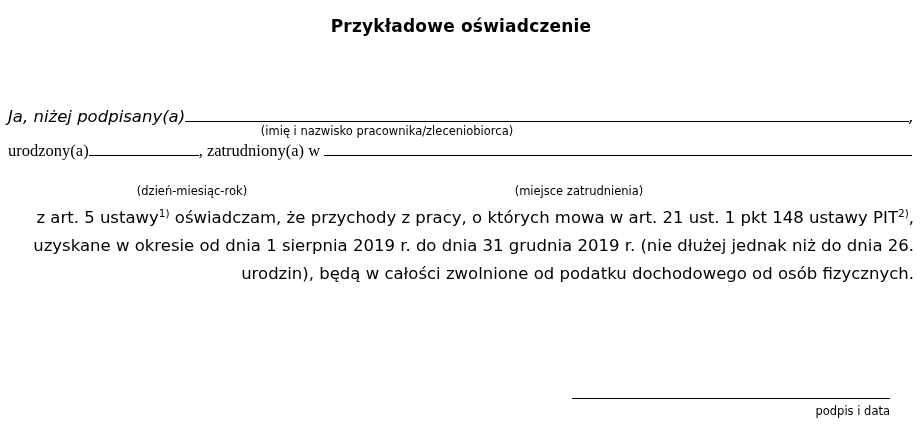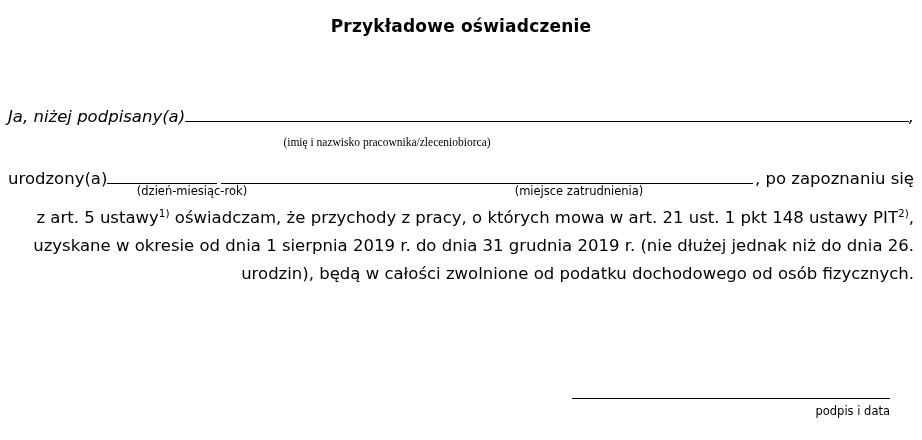--- a/index.html
+++ b/index.html
@@ -49,36 +49,36 @@
     border-bottom: 1px solid #000;
     height: 15px;
     margin: 0 0 0 0;
   }
   .caption {
     position: absolute;
     font-size: 11.5px;
     text-align: center;
   }
   .cap1 {
-    top: 136px;
+    top: 124px;
     left: 232px;
     width: 310px;
-    font-family: Liberation Serif, serif;
   }
 
   
   .line2 {
     position: absolute;
-    top: 168px;
+    top: 140px;
     left: 8px;
     width: 906px;
     display: flex;
     align-items: baseline;
     font-size: 16.5px;
     white-space: nowrap;
+    font-family: Liberation Serif, serif;
   }
   .fill-date {
     flex: 0 0 110px;
     border-bottom: 1px solid #000;
     height: 15px;
   }
   .fill-place {
     flex: 1 1 auto;
     border-bottom: 1px solid #000;
     height: 15px;
@@ -140,22 +140,22 @@
   <div class="line1">
     <span>Ja, niżej podpisany(a)</span>
     <span class="fill"></span>
     <span>,</span>
   </div>
   <div class="caption cap1">(imię i nazwisko pracownika/zleceniobiorca)</div>
 
   <div class="line2">
     <span>urodzony(a)</span>
     <span class="fill-date"></span>
+    <span>, zatrudniony(a) w</span>
     <span class="fill-place"></span>
-    <span>, po zapoznaniu się</span>
   </div>
   <div class="caption cap3">(miejsce zatrudnienia)</div>
   <div class="caption cap2">(dzień-miesiąc-rok)</div>
 
   <div class="body-par">
     <span>z art. 5 ustawy</span><sup>1)</sup><span> oświadczam, że przychody z pracy, o których mowa w art. 21 ust. 1 pkt 148 ustawy PIT</span><sup>2)</sup><span>, uzyskane w okresie od dnia 1 sierpnia 2019 r. do dnia 31 grudnia 2019 r. (nie dłużej jednak niż do dnia 26. urodzin), będą w całości zwolnione od podatku dochodowego od osób fizycznych.</span>
   </div>
 
   <div class="sign-line"></div>
   <div class="sign-caption">podpis i data</div>

